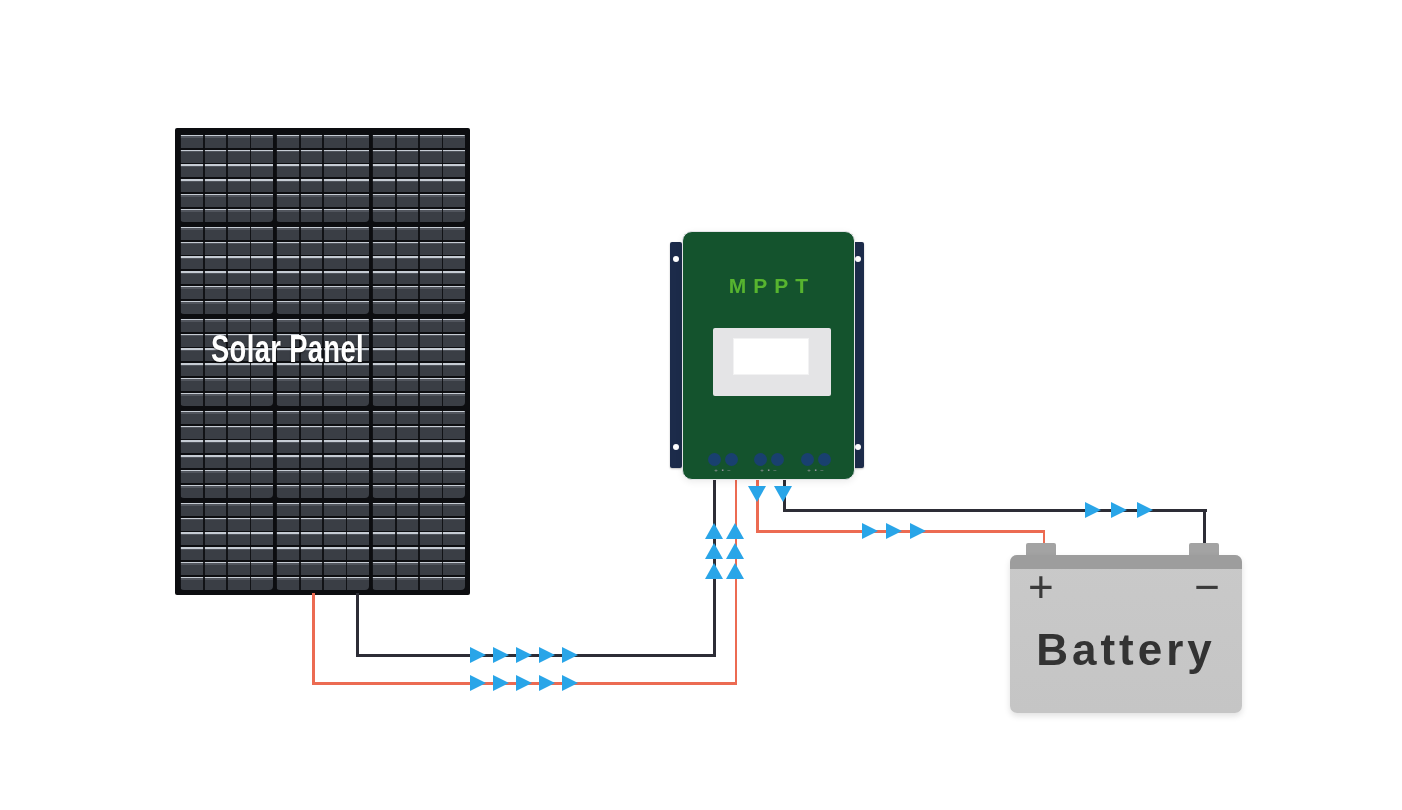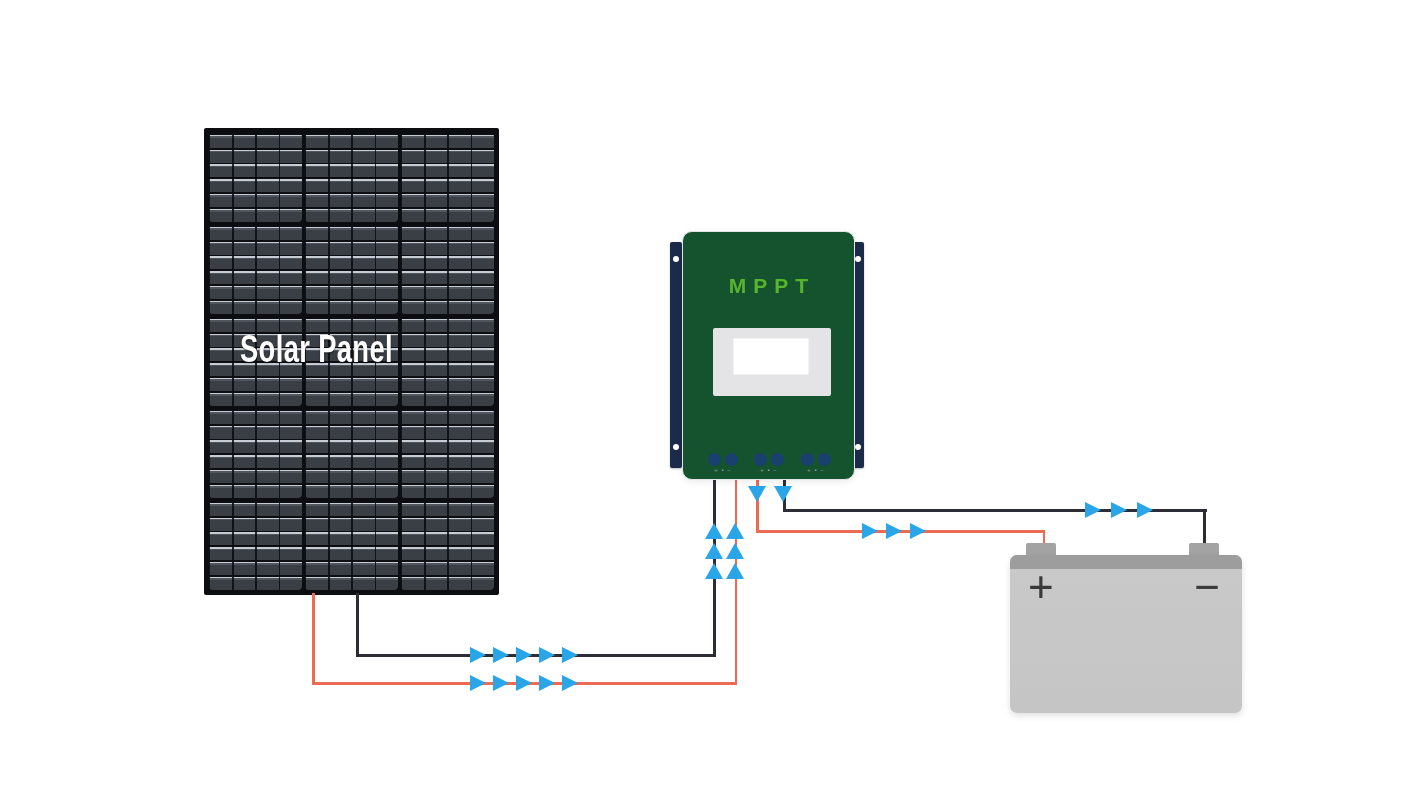--- a/index.html
+++ b/index.html
@@ -10,21 +10,21 @@
     --rail-navy:#1c2b4a;
     --terminal-navy:#19406f;
   }
   html,body{margin:0;padding:0;background:#fff;}
   .stage{
     position:relative;width:1402px;height:810px;background:#ffffff;overflow:hidden;
     font-family:"Liberation Sans",sans-serif;
   }
   
   .solar-panel{
-    position:absolute;left:204px;top:128px;width:285px;height:457px;
+    position:absolute;left:175px;top:128px;width:285px;height:457px;
     background:#0c0d10;padding:5px;border-radius:2px;
   }
   .panel-grid{
     display:grid;width:100%;height:100%;
     grid-template-columns:repeat(3,1fr);grid-template-rows:repeat(5,1fr);gap:3px;
   }
   .pgroup{
     border-radius:4px;
     background-image:
       repeating-linear-gradient(to right, rgba(10,11,14,0.85) 0 1.3px, rgba(0,0,0,0) 1.3px 23.2px),
@@ -211,15 +211,16 @@
       <span class="tlabel">+ ▪ −</span>
     </div>
   </div>
 
   <div class="battery-post post-pos"></div>
   <div class="battery-post post-neg"></div>
   <div class="battery">
     <div class="battery-top"></div>
     <div class="b-plus">+</div>
     <div class="b-minus">−</div>
+    <div class="battery-label">Battery</div>
   </div>
 
 </div>
 
 </body></html>

